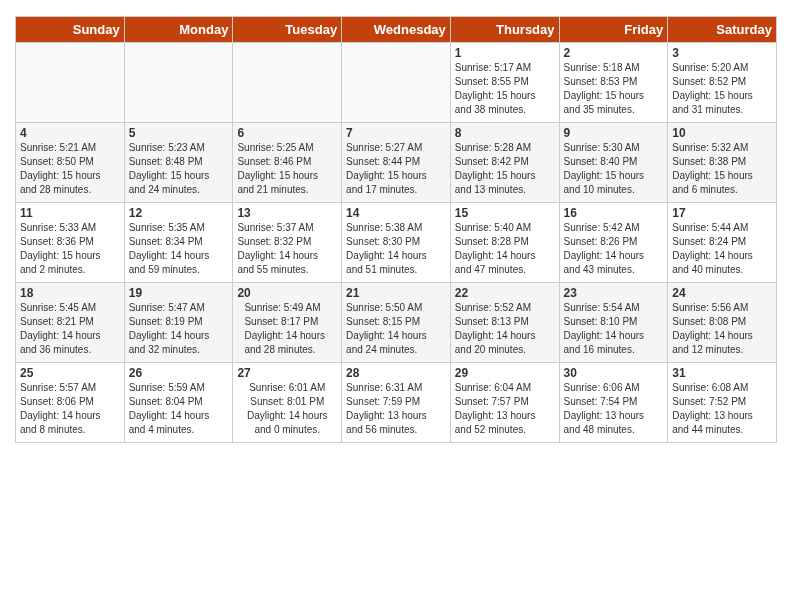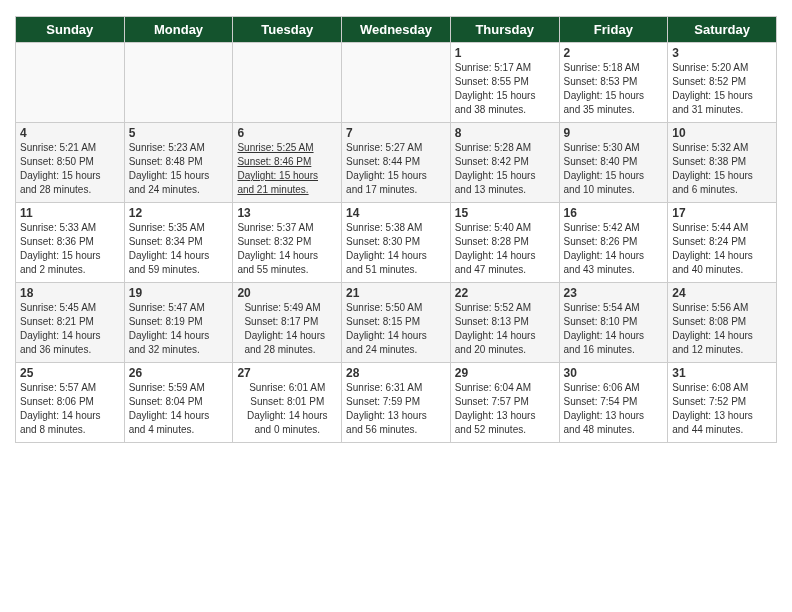--- a/index.html
+++ b/index.html
@@ -52,26 +52,26 @@
     .cal-subtitle {
       font-size: 16px;
       color: #555;
     }
     table {
       width: 100%;
       border-collapse: collapse;
       table-layout: fixed;
     }
     thead tr th {
-      background-color: #14532d;
+      background-color: #c2410c;
       color: #fff;
       font-size: 13px;
       font-weight: bold;
       padding: 5px 4px;
-      text-align: center;
+      text-align: right;
       border: 1px solid #ccc;
     }
     tbody tr td {
       border: 1px solid #ccc;
       vertical-align: top;
       padding: 3px 4px;
       font-size: 10.5px;
       color: #333;
       height: 80px;
       background: #fff;
@@ -152,21 +152,21 @@
         </td>
         <td>
           <span class="day-number">5</span>
           <div class="day-info" style="white-space: pre-line;">Sunrise: 5:23 AM
 Sunset: 8:48 PM
 Daylight: 15 hours
 and 24 minutes.</div>
         </td>
         <td>
           <span class="day-number">6</span>
-          <div class="day-info" style="white-space: pre-line; text-decoration: underline;">Sunrise: 5:25 AM
+          <div class="day-info" style="white-space: pre-line;">Sunrise: 5:25 AM
 Sunset: 8:46 PM
 Daylight: 15 hours
 and 21 minutes.</div>
         </td>
         <td>
           <span class="day-number">7</span>
           <div class="day-info" style="white-space: pre-line;">Sunrise: 5:27 AM
 Sunset: 8:44 PM
 Daylight: 15 hours
 and 17 minutes.</div>

